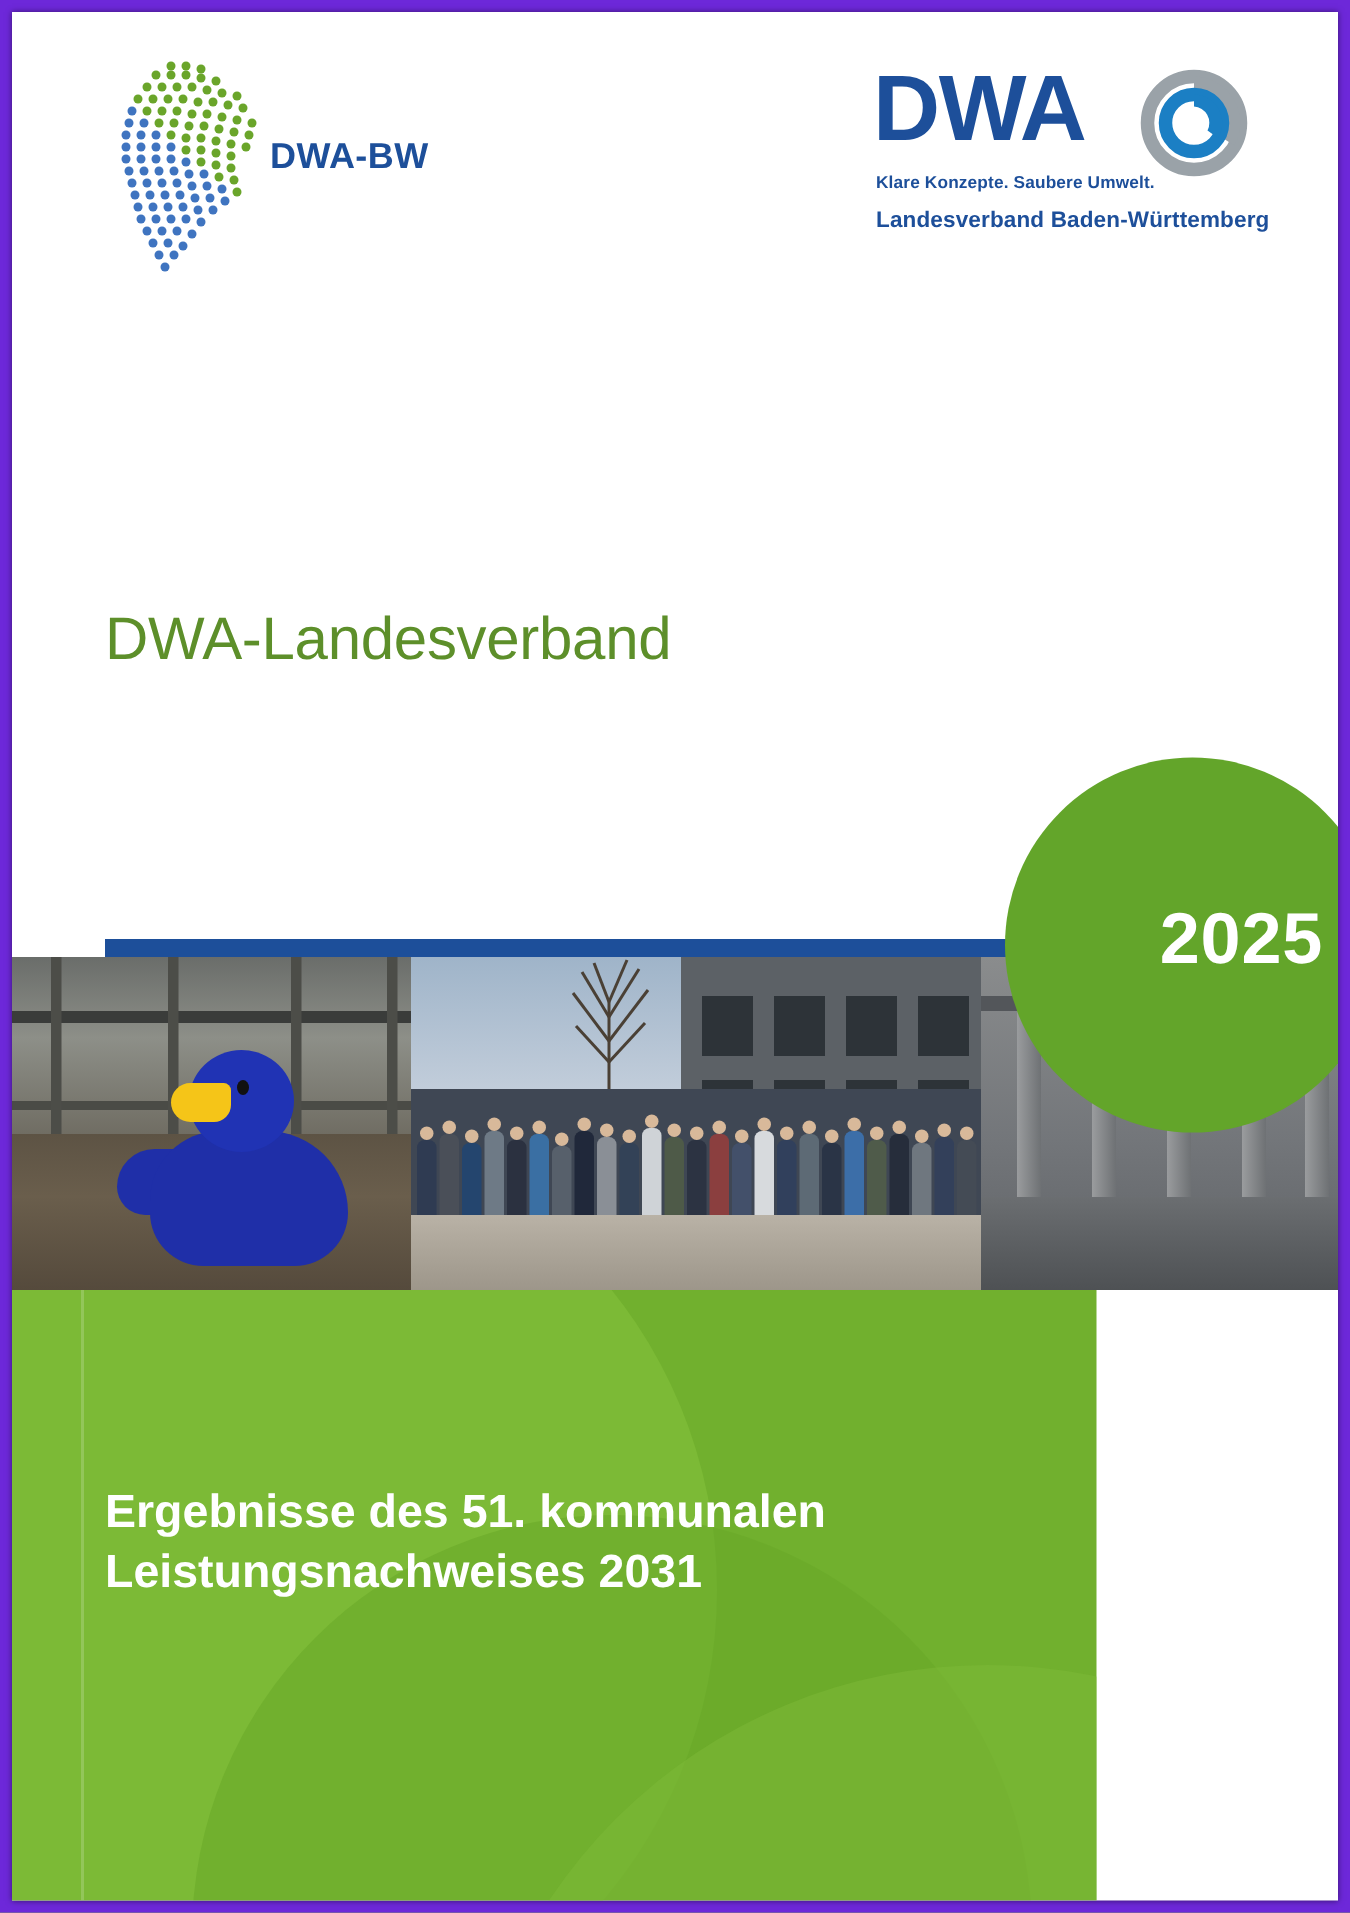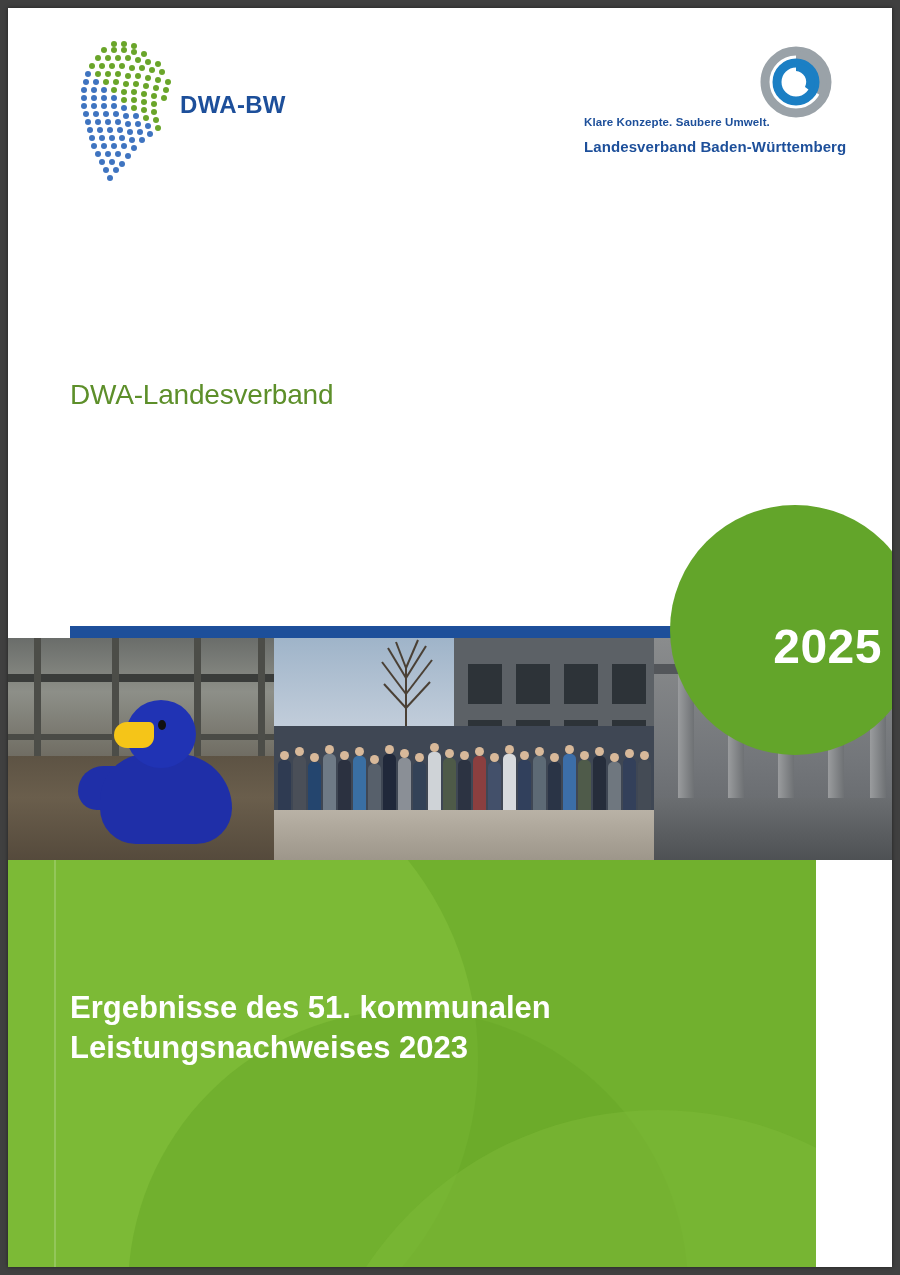--- a/index.html
+++ b/index.html
@@ -12,21 +12,21 @@
     height: 1275px;
     font-family: "Liberation Sans", sans-serif;
     overflow: hidden;
   }
 
   
   .scan {
     position: relative;
     width: 900px;
     height: 1275px;
-    background: #404040;
+    background: #6d28d9;
     overflow: hidden;
   }
   .cover {
     position: absolute;
     left: 8px;
     top: 8px;
     width: 884px;
     height: 1259px;
     background: #ffffff;
     overflow: hidden;
@@ -131,21 +131,22 @@
   }
   .title-main {
     font-size: 35px;
     font-weight: bold;
     color: #1d4f9a;
     line-height: 1.22;
     margin: 0;
     letter-spacing: -0.2px;
   }
   .subtitle {
-    font-size: 28px;
+    margin-top: 24px;
+    font-size: 40px;
     color: #5d8f2a;
     line-height: 1.22;
     letter-spacing: -0.2px;
   }
 
   
   .year-circle {
     position: absolute;
     right: -28px;
     top: 497px;
@@ -157,21 +158,20 @@
   }
   .year-text {
     position: absolute;
     right: 10px;
     top: 591px;
     font-size: 48px;
     font-weight: bold;
     color: #ffffff;
     z-index: 6;
     letter-spacing: 0.5px;
-    margin-top: 20px;
   }
 
   
   .blue-rule {
     position: absolute;
     left: 62px;
     top: 618px;
     width: 660px;
     height: 12px;
     background: #1d4f9a;
@@ -283,21 +283,21 @@
   .hall-beam {
     position: absolute; left: 0; top: 26px; width: 100%; height: 10px;
     background: #53565a;
   }
 
   
   .green-panel {
     position: absolute;
     left: 0;
     top: 852px;
-    width: 808px;
+    width: 723px;
     height: 407px;
     background: #71b02e;
     overflow: hidden;
   }
   .g-arc1 {
     position: absolute;
     left: -170px;
     top: -120px;
     width: 640px;
     height: 640px;
@@ -463,20 +463,21 @@
             <circle cx="46" cy="132" r="3" fill="#3f74c0"></circle>
           <circle cx="40" cy="140" r="3" fill="#3f74c0"></circle>
         </g>
       </svg>
       <div class="logo-left-text">
         <span class="l1">DWA-BW</span>
       </div>
     </div>
 
     <div class="logo-right">
+      <div class="dwa-wordmark">DWA</div>
       <svg class="dwa-ring" viewBox="0 0 72 72">
         <circle cx="36" cy="36" r="31" fill="none" stroke="#9aa2a8" stroke-width="9"></circle>
         <path d="M36 5 a31 31 0 0 1 27 46 l-8 -5 a22 22 0 0 0 -19 -32 z" fill="#9aa2a8"></path>
         <circle cx="36" cy="36" r="19" fill="none" stroke="#1b7fc4" stroke-width="9"></circle>
         <path d="M36 17 a19 19 0 0 1 16 29 l-7 -5 a11 11 0 0 0 -9 -16 z" fill="#1b7fc4"></path>
       </svg>
       <div class="dwa-claim">Klare Konzepte. Saubere Umwelt.</div>
       <div class="dwa-lv">Landesverband Baden-Württemberg</div>
     </div>
 
@@ -628,18 +629,18 @@
       </div>
     </div>
 
     <div class="green-panel">
       <div class="g-arc1"></div>
       <div class="g-arc2"></div>
       <div class="g-arc3"></div>
       <div class="g-line"></div>
       <div class="footer-text">
         <div>Ergebnisse des 51. kommunalen</div>
-        <div>Leistungsnachweises 2023</div>
+        <div>Leistungsnachweises 2031</div>
       </div>
     </div>
 
   </div>
 </div>
 
 </body></html>

